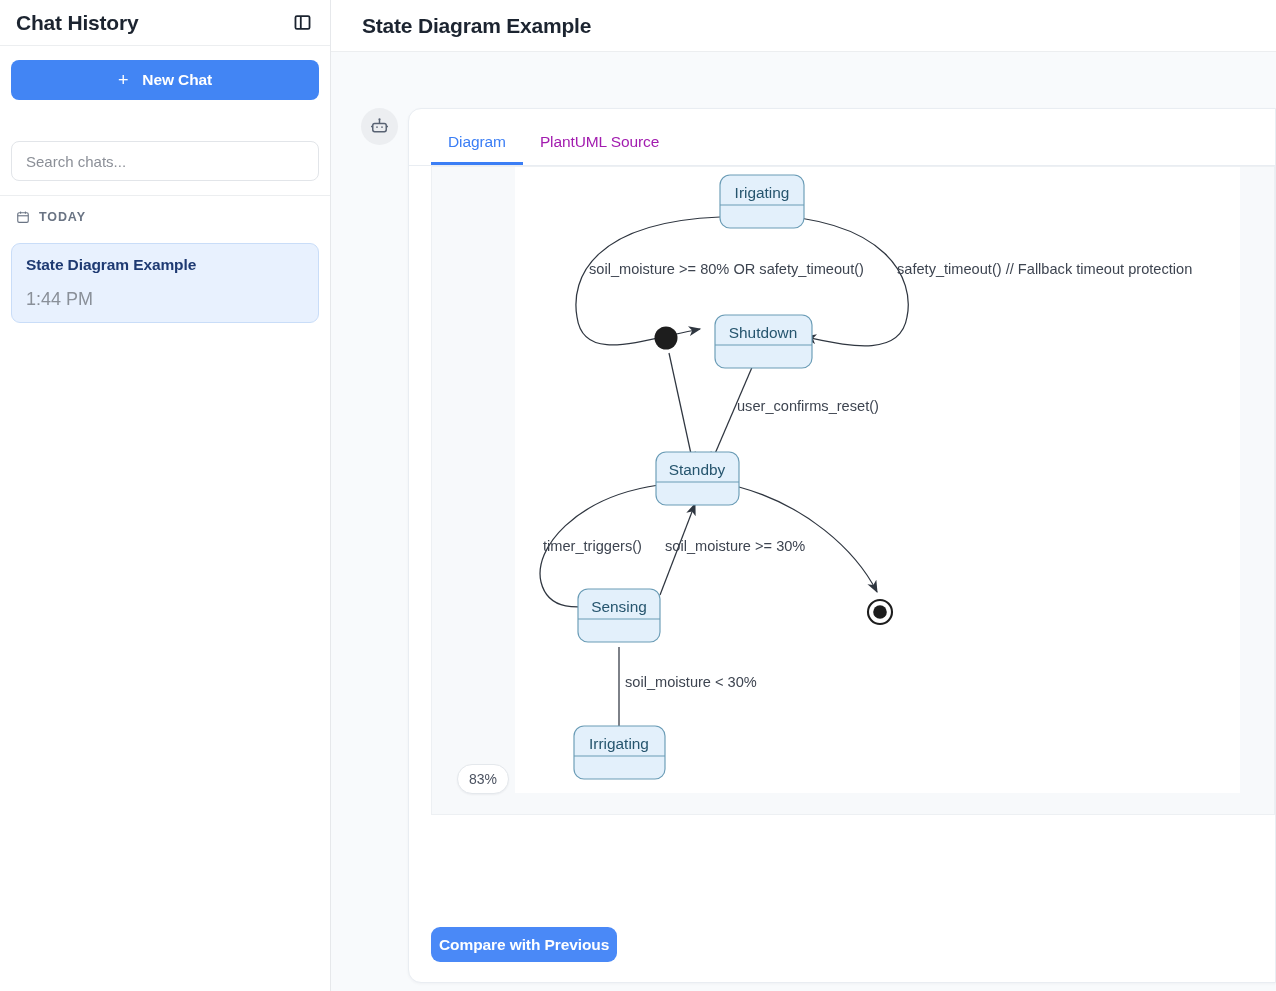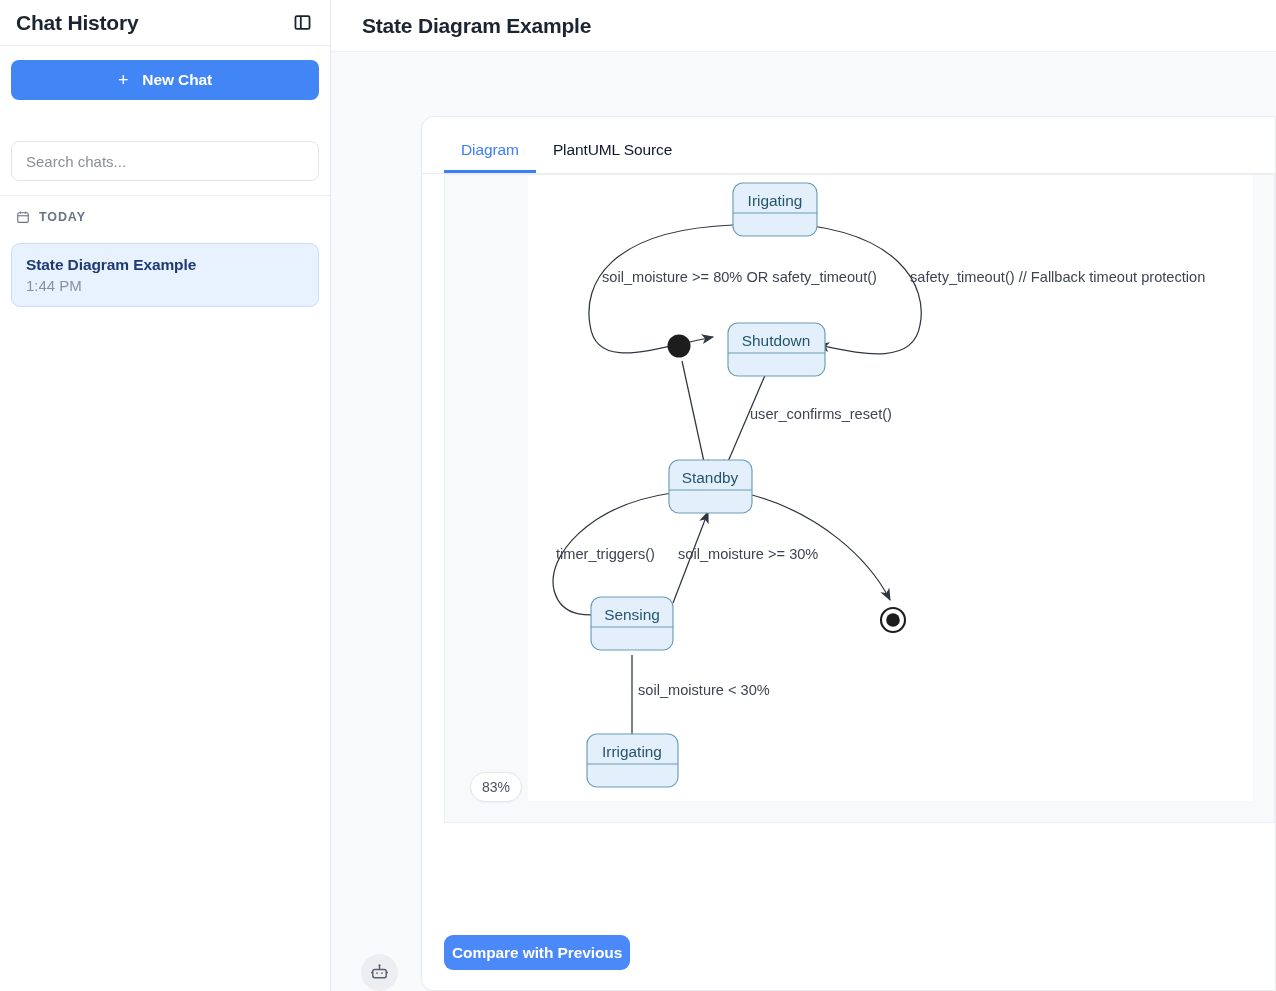--- a/index.html
+++ b/index.html
@@ -68,35 +68,35 @@
   .chat-item {
     border: 1px solid #c9ddf8; border-radius: 9px;
     background: #e8f1fe;
     padding: 11px 14px 12px 14px;
     cursor: pointer;
   }
   .chat-item-title {
     font-size: 15.5px; font-weight: 700; color: #1e3a72;
     letter-spacing: -0.1px; line-height: 1.25;
   }
-  .chat-item-time { font-size: 15px; color: #8a9099; margin-top: 3px; }
+  .chat-item-time { font-size: 18px; color: #8a9099; margin-top: 15px; }
 
   
   .main { flex: 1; height: 991px; display: flex; flex-direction: column; min-width: 0; }
   .main-header {
     height: 52px; flex: 0 0 52px;
     display: flex; align-items: center;
     padding: 0 0 0 31px;
     background: #ffffff; border-bottom: 1px solid #eceef0;
   }
   .main-title { font-size: 21px; font-weight: 700; color: #1c2430; letter-spacing: -0.2px; }
   .main-body {
     flex: 1; background: #f8fafc;
     padding: 56px 0 0 30px;
-    display: flex; align-items: flex-end; gap: 23px;
+    display: flex; align-items: flex-start; gap: 10px;
     overflow: hidden;
   }
   .bot-avatar {
     width: 37px; height: 37px; flex: 0 0 37px;
     border-radius: 50%; background: #eceef1;
     display: flex; align-items: center; justify-content: center;
   }
   .message-card {
     flex: 1; min-width: 0;
     background: #ffffff;
@@ -108,21 +108,21 @@
     overflow: hidden;
   }
   .tabs {
     display: flex; align-items: flex-end;
     border-bottom: 1px solid #e9edf2;
     padding: 0 0 0 22px;
     height: 57px; flex: 0 0 57px;
   }
   .tab {
     padding: 0 17px 11px 17px;
-    font-size: 15.5px; color: #0f172a;
+    font-size: 15.5px; color: #a21caf;
     cursor: pointer; background: none; border: none;
     font-family: "Liberation Sans", sans-serif;
     border-bottom: 3px solid transparent;
     letter-spacing: -0.1px;
   }
   .tab.active { color: #3b7ef5; border-bottom-color: #3b7ef5; }
 
   .diagram-viewport {
     position: relative;
     margin: 0 0 0 22px;

